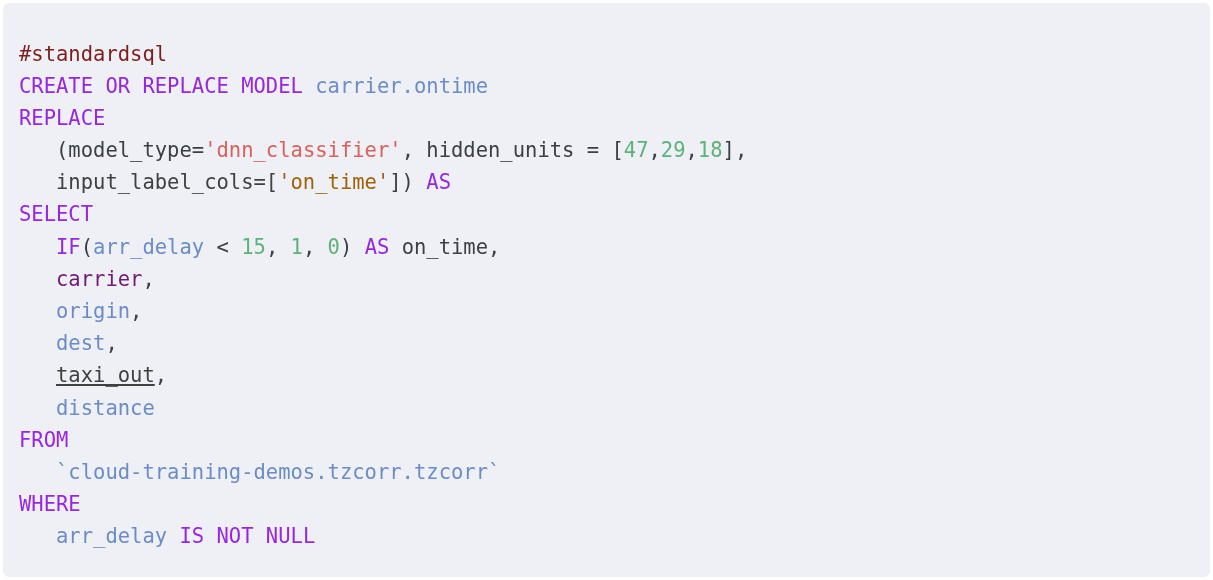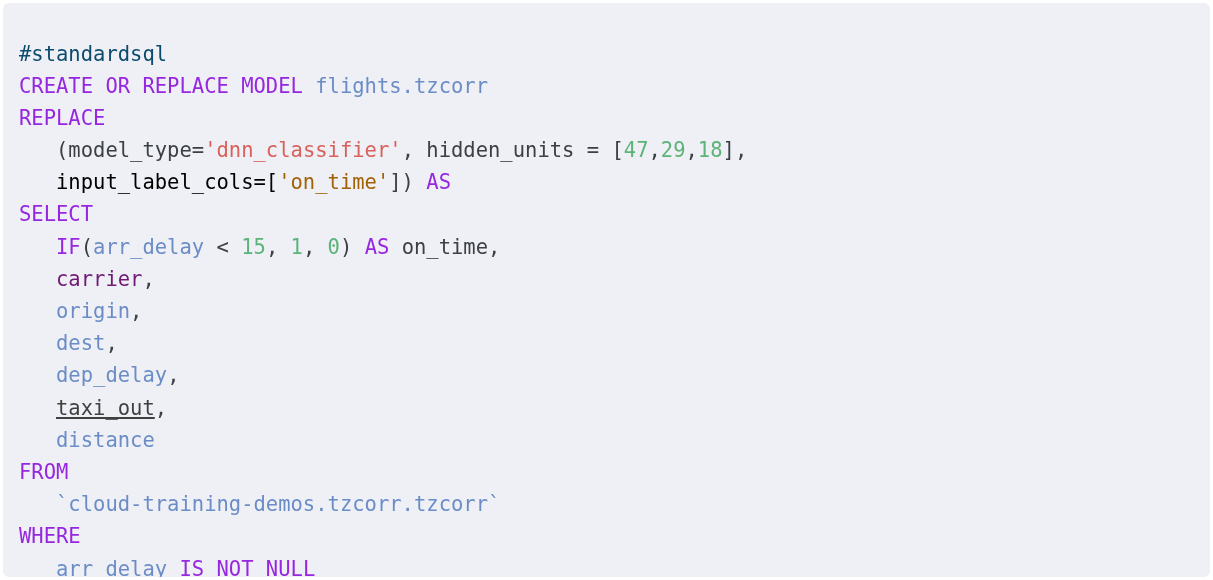--- a/index.html
+++ b/index.html
@@ -51,31 +51,30 @@
   .tok-comment  { color: #8c6239; }
   .tok-keyword  { color: #9626e0; }
   .tok-string   { color: #d9615c; }
   .tok-number   { color: #5cb377; }
   .tok-plain    { color: #3c4043; }
 </style>
 </head>
 <body style="background: rgb(255, 255, 255);">
 
 <div id="code-snippet-panel" style="background: rgb(238, 240, 245);">
-  <pre id="code-block"><span class="code-line"><span class="tok-comment" style="color: #0c4a6e; margin-top: 22px;">#standardsql</span>
-</span><span class="code-line"><span class="tok-keyword" style="color: rgb(150, 38, 224);">CREATE OR REPLACE MODEL</span><span class="tok-plain" style="color: rgb(60, 64, 67);"> </span><span class="tok-identifier" style="color: rgb(107, 140, 199);">flights.tzcorr</span>
+  <pre id="code-block"><span class="code-line"><span class="tok-comment" style="color: #7f1d1d; margin-top: 22px;">#standardsql</span>
+</span><span class="code-line"><span class="tok-keyword" style="color: rgb(150, 38, 224);">CREATE OR REPLACE MODEL</span><span class="tok-plain" style="color: rgb(60, 64, 67);"> </span><span class="tok-identifier" style="color: rgb(107, 140, 199);">carrier.ontime</span>
 </span><span class="code-line"><span class="tok-keyword" style="color: rgb(150, 38, 224);">REPLACE</span>
 </span><span class="code-line"><span class="tok-plain" style="color: rgb(60, 64, 67);">   (model_type=</span><span class="tok-string" style="color: rgb(217, 97, 92);">'dnn_classifier'</span><span class="tok-plain" style="color: rgb(60, 64, 67);">, hidden_units = [</span><span class="tok-number" style="color: rgb(92, 179, 119);">47</span><span class="tok-plain" style="color: rgb(60, 64, 67);">,</span><span class="tok-number" style="color: rgb(92, 179, 119);">29</span><span class="tok-plain" style="color: rgb(60, 64, 67);">,</span><span class="tok-number" style="color: rgb(92, 179, 119);">18</span><span class="tok-plain" style="color: rgb(60, 64, 67);">],</span>
-</span><span class="code-line"><span class="tok-plain" style="color: #000000;">   input_label_cols=[</span><span class="tok-string" style="color: #a16207;">'on_time'</span><span class="tok-plain" style="color: rgb(60, 64, 67);">]) </span><span class="tok-keyword" style="color: rgb(150, 38, 224);">AS</span>
+</span><span class="code-line"><span class="tok-plain" style="color: #404040;">   input_label_cols=[</span><span class="tok-string" style="color: #a16207;">'on_time'</span><span class="tok-plain" style="color: rgb(60, 64, 67);">]) </span><span class="tok-keyword" style="color: rgb(150, 38, 224);">AS</span>
 </span><span class="code-line"><span class="tok-keyword" style="color: rgb(150, 38, 224);">SELECT</span>
 </span><span class="code-line"><span class="tok-plain" style="color: rgb(60, 64, 67);">   </span><span class="tok-keyword" style="color: rgb(150, 38, 224);">IF</span><span class="tok-plain" style="color: rgb(60, 64, 67);">(</span><span class="tok-identifier" style="color: rgb(107, 140, 199);">arr_delay</span><span class="tok-plain" style="color: rgb(60, 64, 67);"> &lt; </span><span class="tok-number" style="color: rgb(92, 179, 119);">15</span><span class="tok-plain" style="color: rgb(60, 64, 67);">, </span><span class="tok-number" style="color: rgb(92, 179, 119);">1</span><span class="tok-plain" style="color: rgb(60, 64, 67);">, </span><span class="tok-number" style="color: rgb(92, 179, 119);">0</span><span class="tok-plain" style="color: rgb(60, 64, 67);">) </span><span class="tok-keyword" style="color: rgb(150, 38, 224);">AS</span><span class="tok-plain" style="color: rgb(60, 64, 67);"> on_time,</span>
 </span><span class="code-line"><span class="tok-plain" style="color: rgb(60, 64, 67);">   </span><span class="tok-identifier" style="color: #701a75;">carrier</span><span class="tok-plain" style="color: rgb(60, 64, 67);">,</span>
 </span><span class="code-line"><span class="tok-plain" style="color: rgb(60, 64, 67);">   </span><span class="tok-identifier" style="color: rgb(107, 140, 199);">origin</span><span class="tok-plain" style="color: rgb(60, 64, 67);">,</span>
 </span><span class="code-line"><span class="tok-plain" style="color: rgb(60, 64, 67);">   </span><span class="tok-identifier" style="color: rgb(107, 140, 199);">dest</span><span class="tok-plain" style="color: rgb(60, 64, 67);">,</span>
-</span><span class="code-line"><span class="tok-plain" style="color: rgb(60, 64, 67);">   </span><span class="tok-identifier" style="color: rgb(107, 140, 199);">dep_delay</span><span class="tok-plain" style="color: rgb(60, 64, 67);">,</span>
 </span><span class="code-line"><span class="tok-plain" style="color: rgb(60, 64, 67);">   </span><span class="tok-identifier" style="color: #404040; text-decoration: underline;">taxi_out</span><span class="tok-plain" style="color: rgb(60, 64, 67);">,</span>
 </span><span class="code-line"><span class="tok-plain" style="color: rgb(60, 64, 67);">   </span><span class="tok-identifier" style="color: rgb(107, 140, 199);">distance</span>
 </span><span class="code-line"><span class="tok-keyword" style="color: rgb(150, 38, 224);">FROM</span>
 </span><span class="code-line"><span class="tok-plain" style="color: rgb(60, 64, 67);">   </span><span class="tok-identifier" style="color: rgb(107, 140, 199);">`cloud-training-demos.tzcorr.tzcorr`</span>
 </span><span class="code-line"><span class="tok-keyword" style="color: rgb(150, 38, 224); margin-top: 20px;">WHERE</span>
 </span><span class="code-line"><span class="tok-plain" style="color: rgb(60, 64, 67);">   </span><span class="tok-identifier" style="color: rgb(107, 140, 199);">arr_delay</span><span class="tok-plain" style="color: rgb(60, 64, 67);"> </span><span class="tok-keyword" style="color: rgb(150, 38, 224); text-align: center;">IS NOT NULL</span>
 </span></pre>
 </div>
 
 </body></html>

